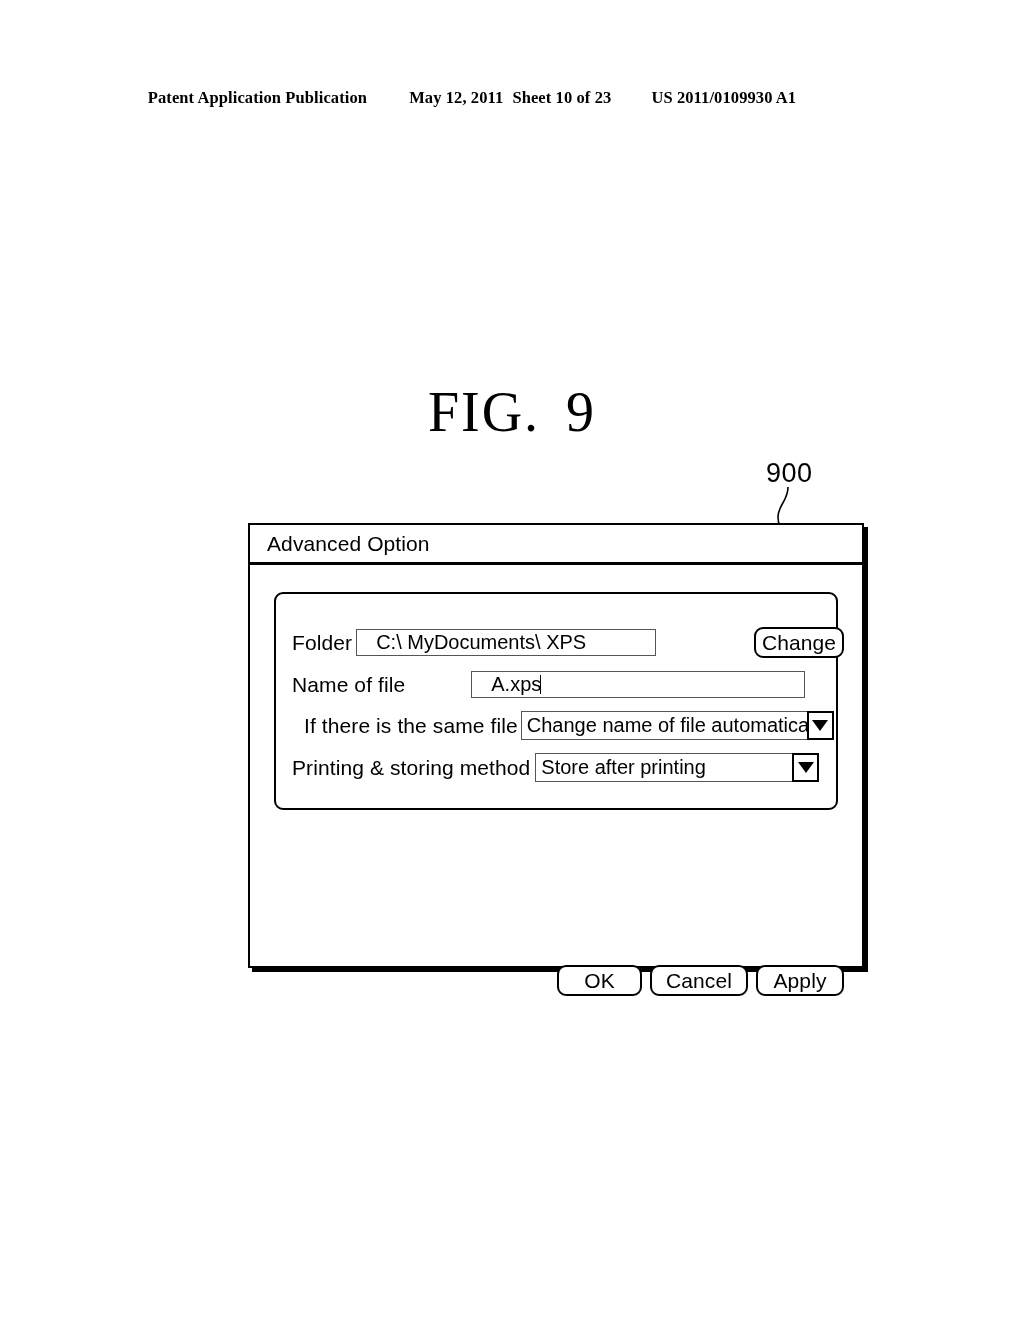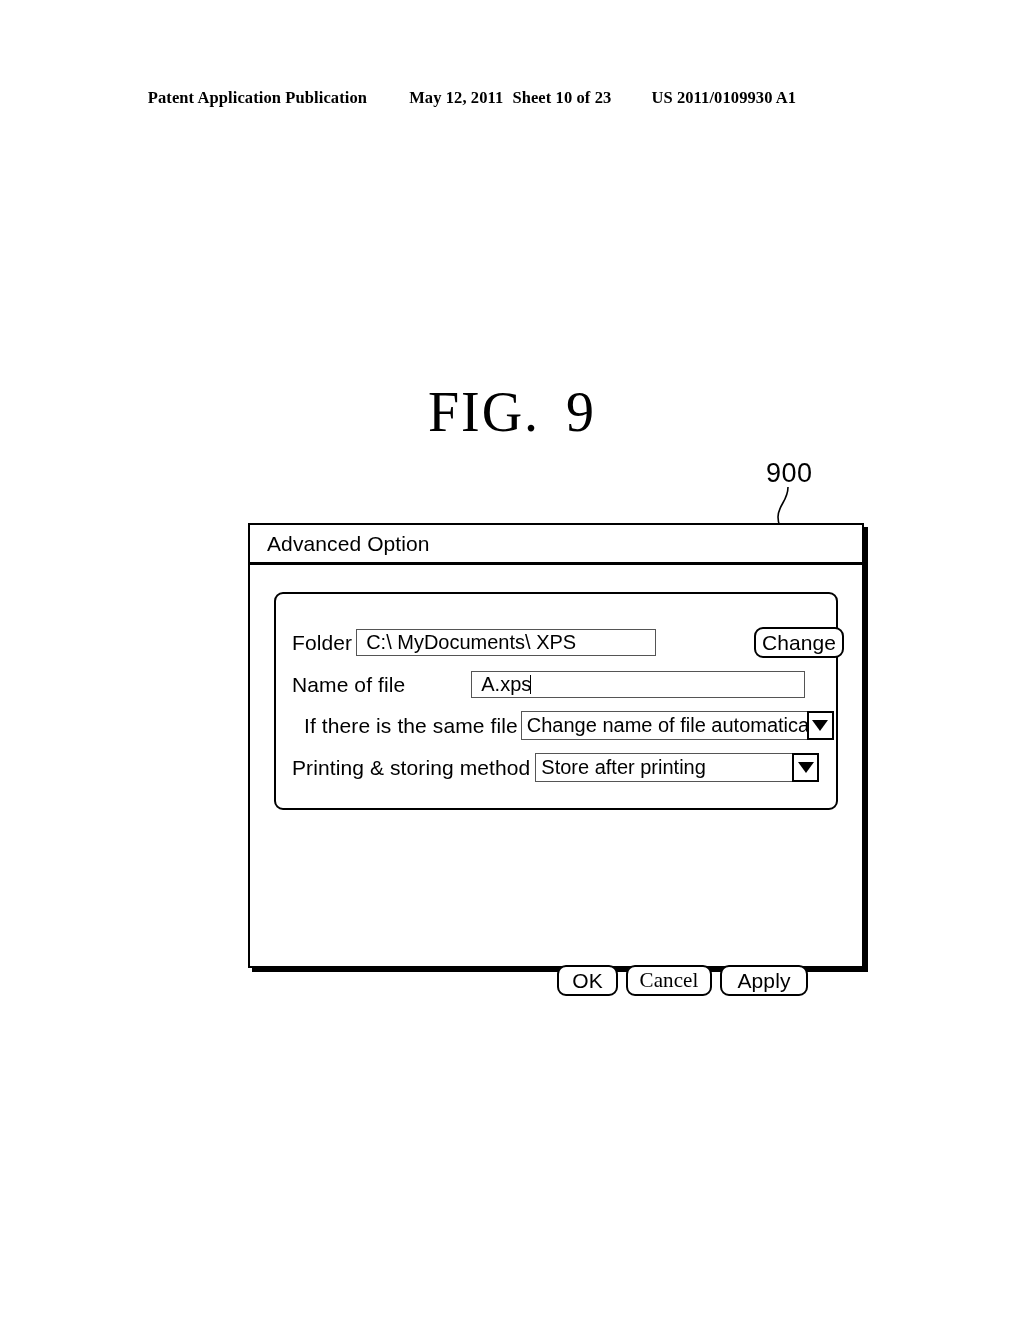--- a/index.html
+++ b/index.html
@@ -142,21 +142,21 @@
   .row-method  { left: 16px; top: 159px; }
 
   
   .textbox {
     border: 1px solid #555555;
     background: #ffffff;
     box-sizing: border-box;
     height: 27px;
     font-size: 20px;
     line-height: 25px;
-    padding-left: 9px;
+    padding-left: 19px;
     overflow: hidden;
     position: relative;
   }
   .textbox .caret {
     display: inline-block;
     width: 1px;
     height: 19px;
     background: #000000;
     vertical-align: -3px;
     margin-left: -1px;
@@ -224,22 +224,22 @@
   .combo-method { width: 284px; margin-left: 5px; }
 
   
   .button-row {
     position: absolute;
     left: 307px;
     top: 400px;
     display: flex;
     gap: 8px;
   }
-  .btn-ok     { width: 61px; height: 31px; }
-  .btn-cancel { width: 86px; height: 31px; font-family: Liberation Serif, serif; }
+  .btn-ok     { width: 85px; height: 31px; }
+  .btn-cancel { width: 98px; height: 31px; }
   .btn-apply  { width: 88px; height: 31px; }
 </style>
 </head>
 <body>
 
 <div class="page-header">
   <span class="h-pub">Patent Application Publication</span>
   <span class="h-date">May 12, 2011</span>
   <span class="h-sheet">Sheet 10 of 23</span>
   <span class="h-num">US 2011/0109930 A1</span>

